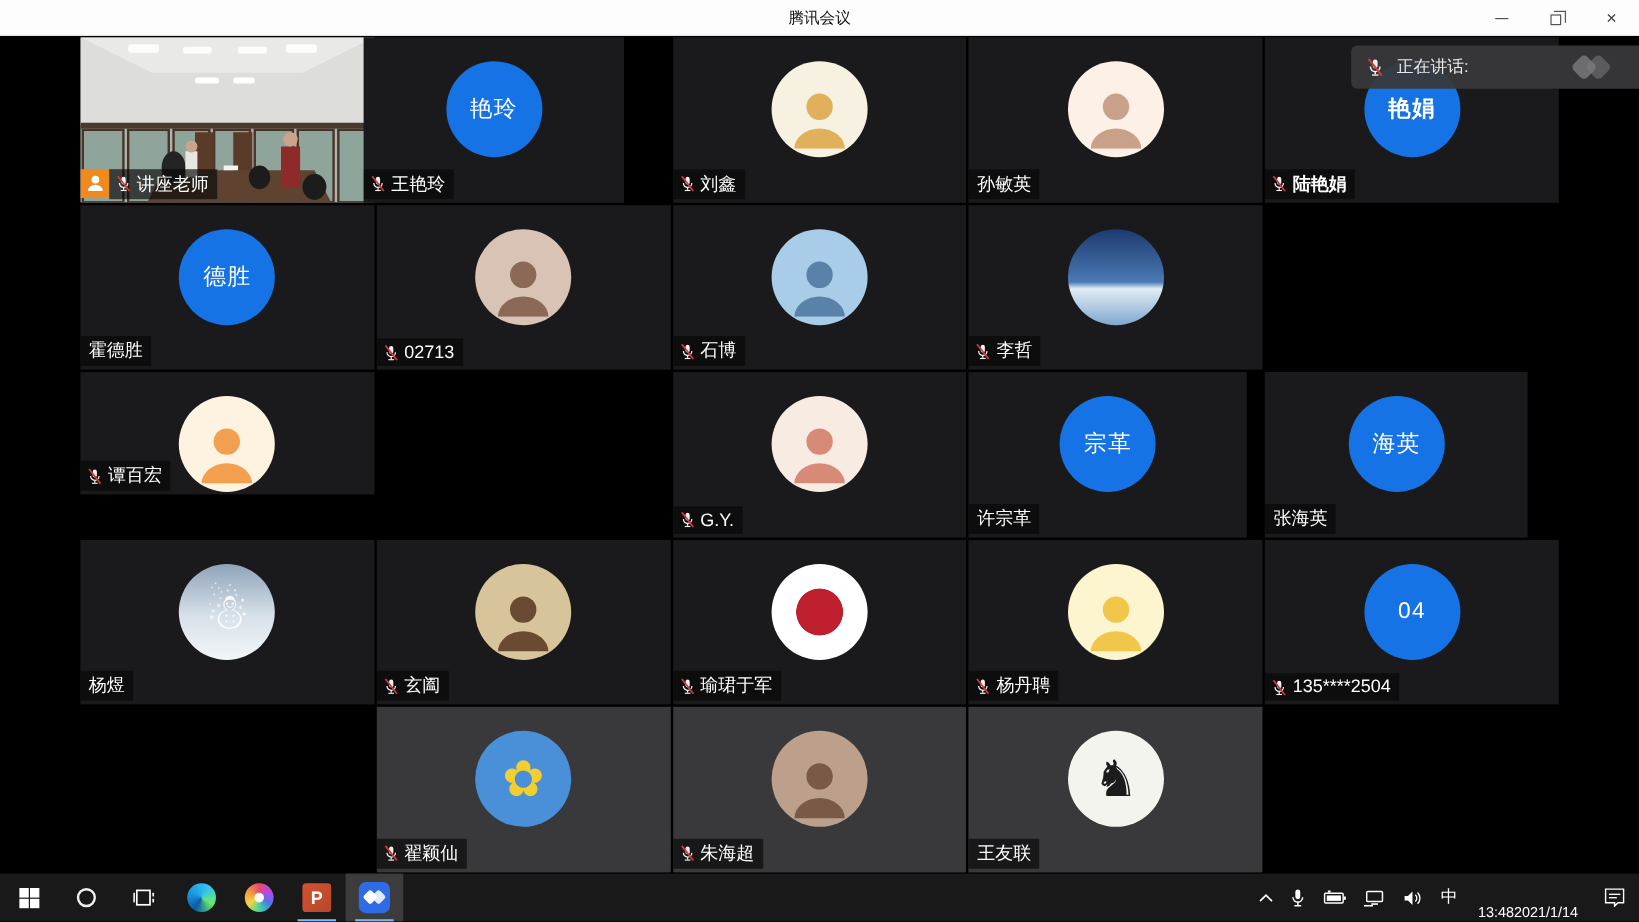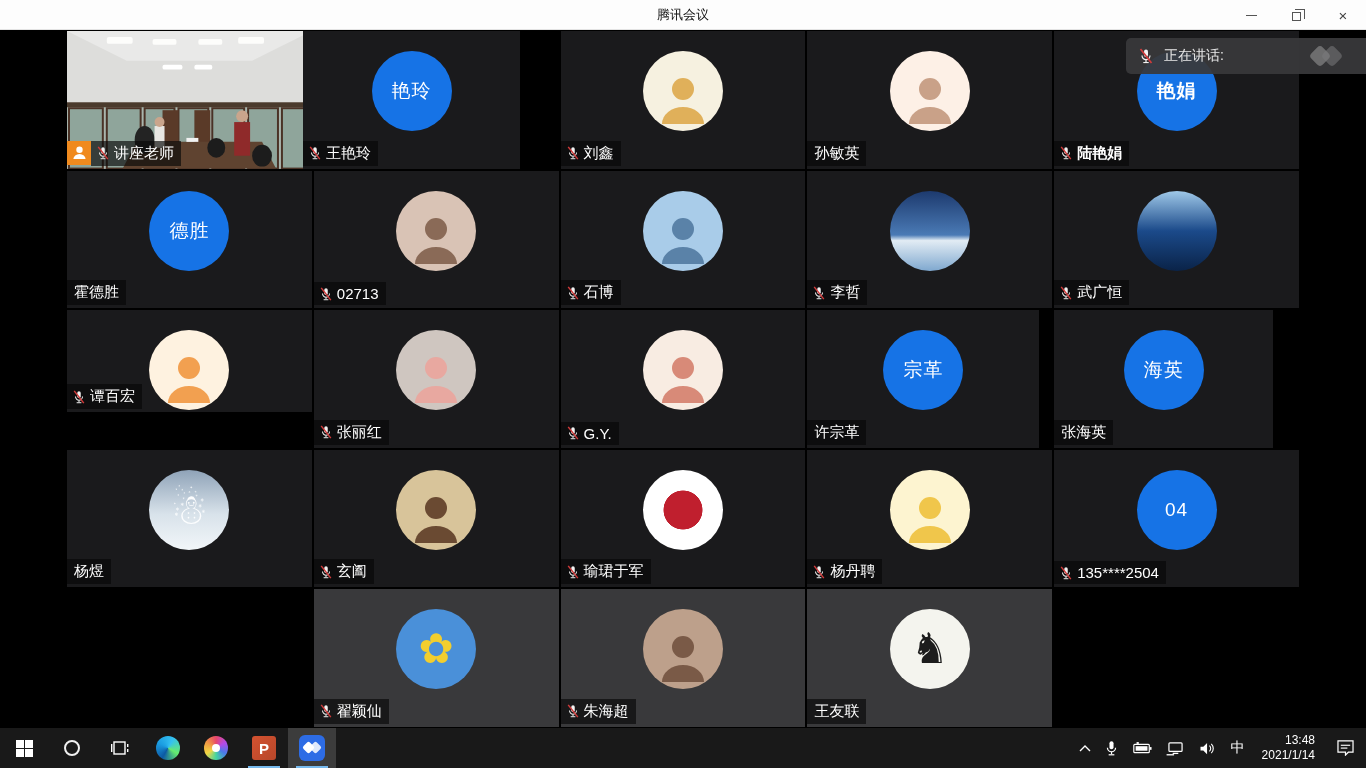--- a/index.html
+++ b/index.html
@@ -54,21 +54,21 @@
   .meet-ico i { position:absolute; width:9px; height:9px; background:#fff; border-radius:2px; transform:rotate(45deg); }
   .meet-ico i:nth-child(1){ left:5px; top:8px; }
   .meet-ico i:nth-child(2){ left:12px; top:8px; opacity:.85; }
   .edge-ico { width:24px; height:24px; border-radius:50%; background:conic-gradient(from 210deg,#0c59a4,#1b9de2,#35c1f1,#66eb6e,#0c59a4); }
   .chrome-ico { width:24px; height:24px; border-radius:50%; background:conic-gradient(#e8486a,#b44ae8,#4a7ae8,#43d6a0,#f2d643,#f09a43,#e8486a); position:relative; }
   .chrome-ico::after { content:""; position:absolute; left:8px; top:8px; width:8px; height:8px; background:#fff; border-radius:50%; }
 
   .tb-right { margin-left:auto; display:flex; align-items:stretch; }
   .tray-btn { display:flex; align-items:center; justify-content:center; padding:0 7px; color:#fff; }
   .imelang { font-size:14px; }
-  .clock { display:flex; flex-direction:column; align-items:flex-end; justify-content:center; color:#fff; font-size:12px; line-height:1.25; padding:0 10px; }
+  .clock { display:flex; flex-direction:row; align-items:flex-end; justify-content:center; color:#fff; font-size:12px; line-height:1.25; padding:0 10px; }
   .action-center { padding:0 12px; }
 </style>
 </head>
 <body>
 
 <div class="titlebar">
   <span class="titlebar-title">腾讯会议</span>
   <div class="win-controls">
     <div class="win-btn">
         <span class="min-glyph"></span>
@@ -262,72 +262,37 @@
   <rect x="6" y="1.5" width="4" height="7.5" rx="2" fill="#f2f2f2"></rect>
   <path d="M4 7.5 a4 4.2 0 0 0 8 0" fill="none" stroke="#f2f2f2" stroke-width="1.2"></path>
   <rect x="7.4" y="12" width="1.2" height="2" fill="#f2f2f2"></rect>
   <rect x="5.3" y="14" width="5.4" height="1.1" fill="#f2f2f2"></rect>
   <line x1="2.5" y1="1" x2="13.5" y2="15" stroke="#d23b3b" stroke-width="1.7"></line>
 </svg>
             <span>李哲</span>
           </span>
         </div>
       </div>
-      <div class="tile" style="left: 988.2px; top: 140.6px; width: 244.8px; height: 137.6px;">
-        <div class="avatar" title="blue night rain artwork" style="background: linear-gradient(rgb(159, 200, 232) 0%, rgb(27, 74, 138) 50%, rgb(10, 35, 72) 100%);"></div>
-        <div class="name-row">
-          <span class="name-label">
-<svg class="mic-ico" width="14" height="14" viewBox="0 0 16 16">
-  <rect x="6" y="1.5" width="4" height="7.5" rx="2" fill="#f2f2f2"></rect>
-  <path d="M4 7.5 a4 4.2 0 0 0 8 0" fill="none" stroke="#f2f2f2" stroke-width="1.2"></path>
-  <rect x="7.4" y="12" width="1.2" height="2" fill="#f2f2f2"></rect>
-  <rect x="5.3" y="14" width="5.4" height="1.1" fill="#f2f2f2"></rect>
-  <line x1="2.5" y1="1" x2="13.5" y2="15" stroke="#d23b3b" stroke-width="1.7"></line>
-</svg>
-            <span>武广恒</span>
-          </span>
-        </div>
-      </div>
       <div class="tile" style="left: 1px; top: 280.2px; width: 244.8px; height: 102px;">
         <div class="avatar" title="cartoon white puppy with orange ears" style="background: rgb(254, 242, 224);">
 <svg class="person-sil" viewBox="0 0 52 52">
   <circle cx="26" cy="17" r="11" fill="#f2a050"></circle>
   <path d="M5 52 a21 17 0 0 1 42 0 Z" fill="#f2a050"></path>
 </svg>
         </div>
         <div class="name-row">
           <span class="name-label">
 <svg class="mic-ico" width="14" height="14" viewBox="0 0 16 16">
   <rect x="6" y="1.5" width="4" height="7.5" rx="2" fill="#f2f2f2"></rect>
   <path d="M4 7.5 a4 4.2 0 0 0 8 0" fill="none" stroke="#f2f2f2" stroke-width="1.2"></path>
   <rect x="7.4" y="12" width="1.2" height="2" fill="#f2f2f2"></rect>
   <rect x="5.3" y="14" width="5.4" height="1.1" fill="#f2f2f2"></rect>
   <line x1="2.5" y1="1" x2="13.5" y2="15" stroke="#d23b3b" stroke-width="1.7"></line>
 </svg>
             <span>谭百宏</span>
-          </span>
-        </div>
-      </div>
-      <div class="tile" style="left: 247.8px; top: 280.2px; width: 244.8px; height: 137.6px;">
-        <div class="avatar" title="baby photo" style="background: rgb(207, 198, 192);">
-<svg class="person-sil" viewBox="0 0 52 52">
-  <circle cx="26" cy="17" r="11" fill="#e8a8a0"></circle>
-  <path d="M5 52 a21 17 0 0 1 42 0 Z" fill="#e8a8a0"></path>
-</svg>
-        </div>
-        <div class="name-row">
-          <span class="name-label">
-<svg class="mic-ico" width="14" height="14" viewBox="0 0 16 16">
-  <rect x="6" y="1.5" width="4" height="7.5" rx="2" fill="#f2f2f2"></rect>
-  <path d="M4 7.5 a4 4.2 0 0 0 8 0" fill="none" stroke="#f2f2f2" stroke-width="1.2"></path>
-  <rect x="7.4" y="12" width="1.2" height="2" fill="#f2f2f2"></rect>
-  <rect x="5.3" y="14" width="5.4" height="1.1" fill="#f2f2f2"></rect>
-  <line x1="2.5" y1="1" x2="13.5" y2="15" stroke="#d23b3b" stroke-width="1.7"></line>
-</svg>
-            <span>张丽红</span>
           </span>
         </div>
       </div>
       <div class="tile" style="left: 494.6px; top: 280.2px; width: 244.8px; height: 137.6px;">
         <div class="avatar" title="hand-drawn girl illustration" style="background: rgb(248, 236, 226);">
 <svg class="person-sil" viewBox="0 0 52 52">
   <circle cx="26" cy="17" r="11" fill="#d88a78"></circle>
   <path d="M5 52 a21 17 0 0 1 42 0 Z" fill="#d88a78"></path>
 </svg>
         </div>

